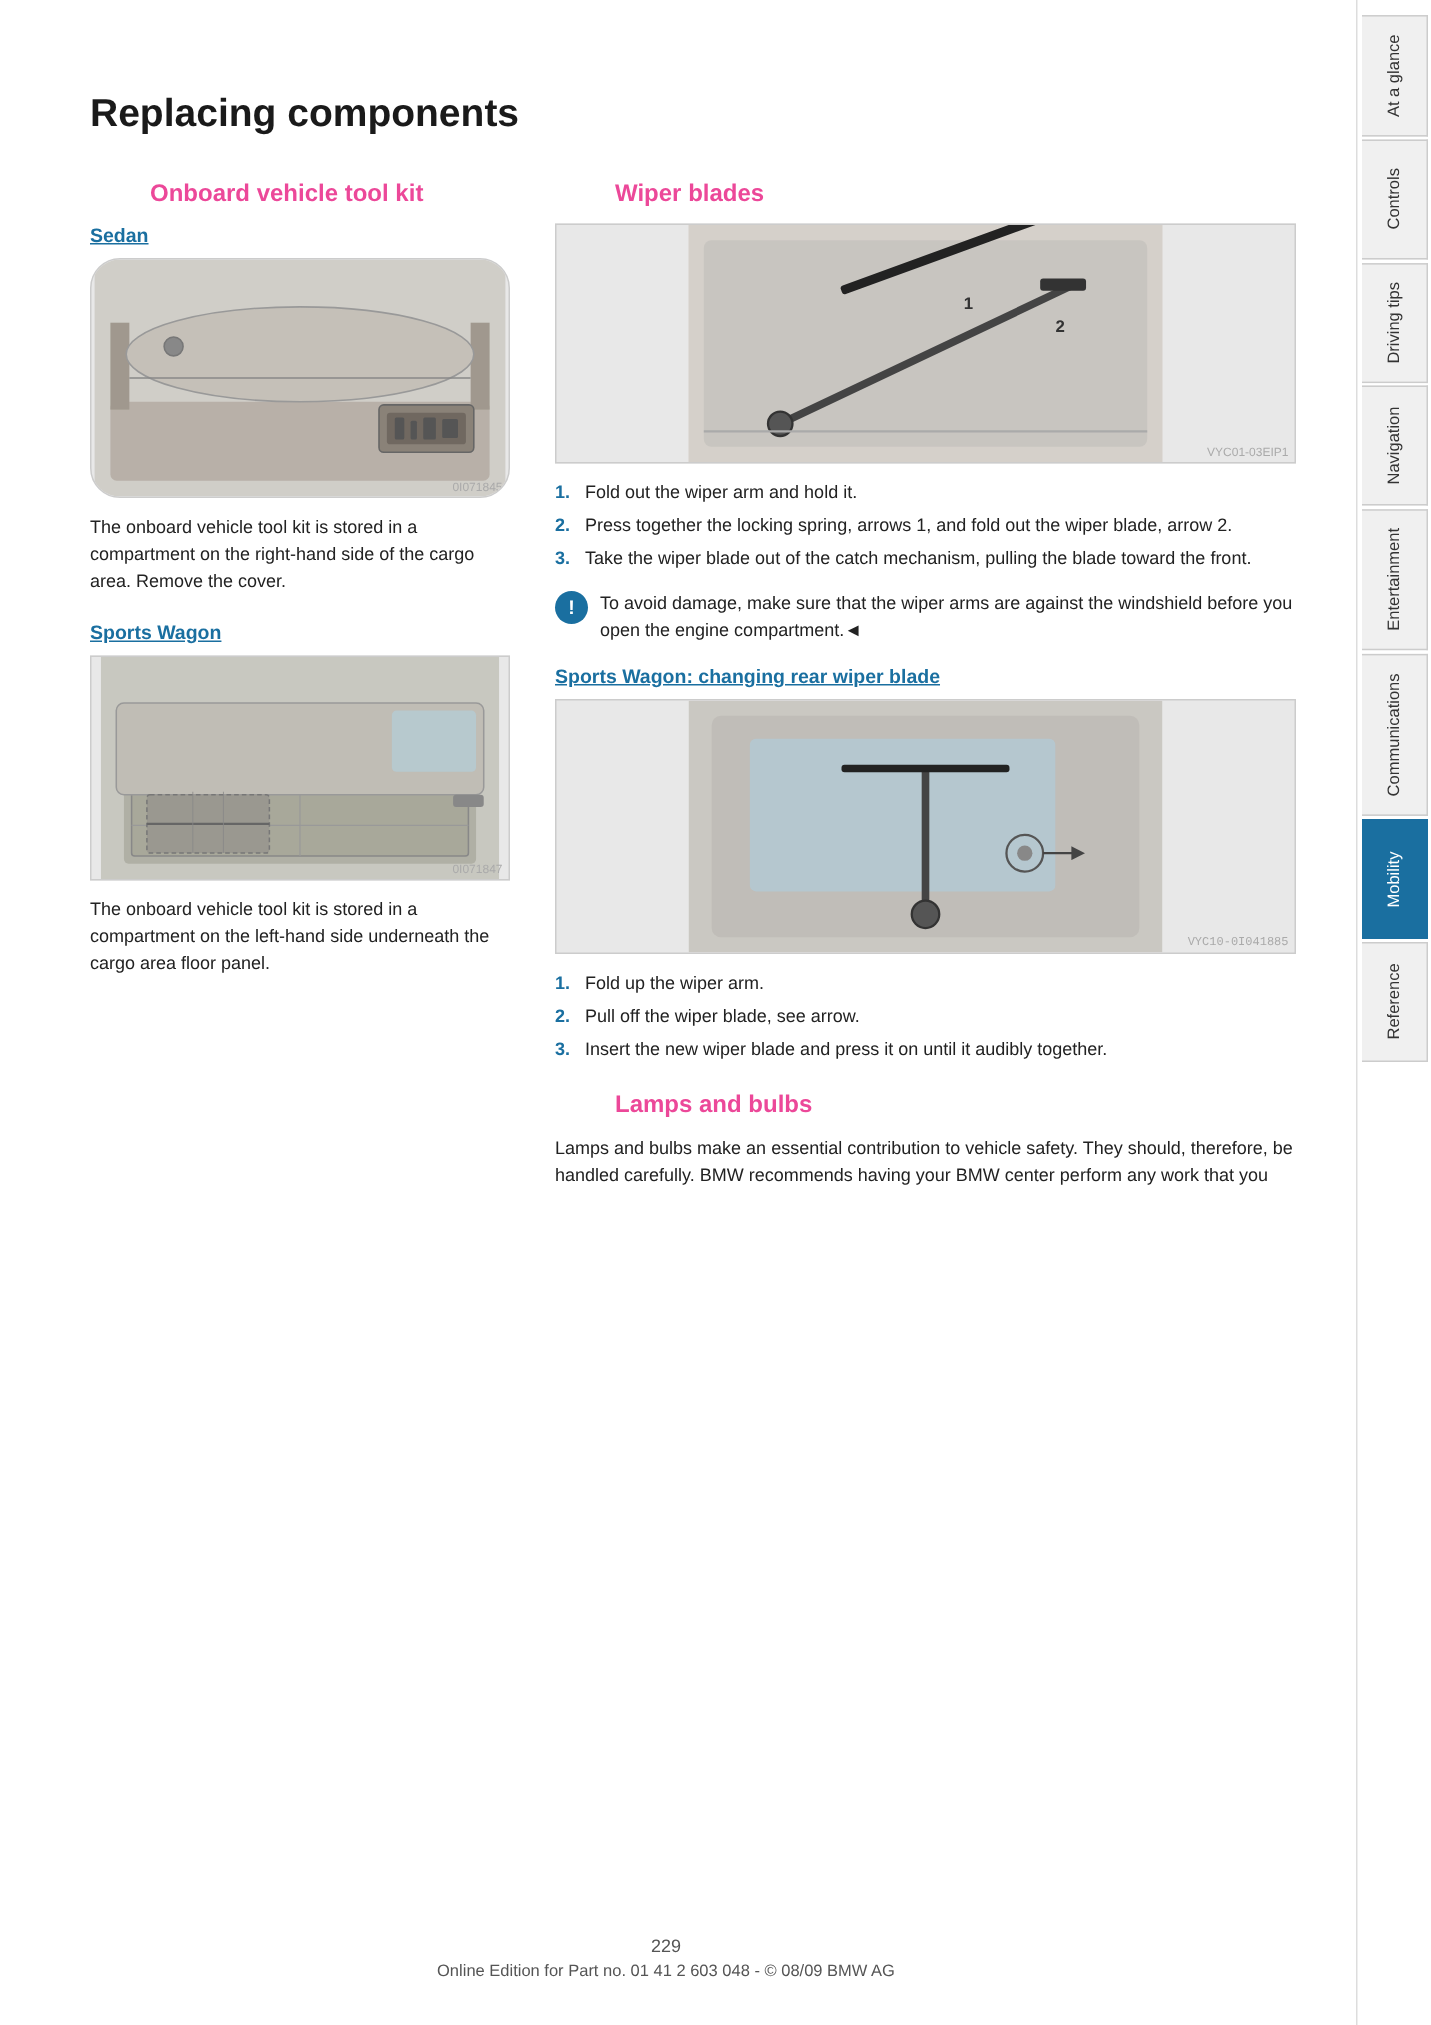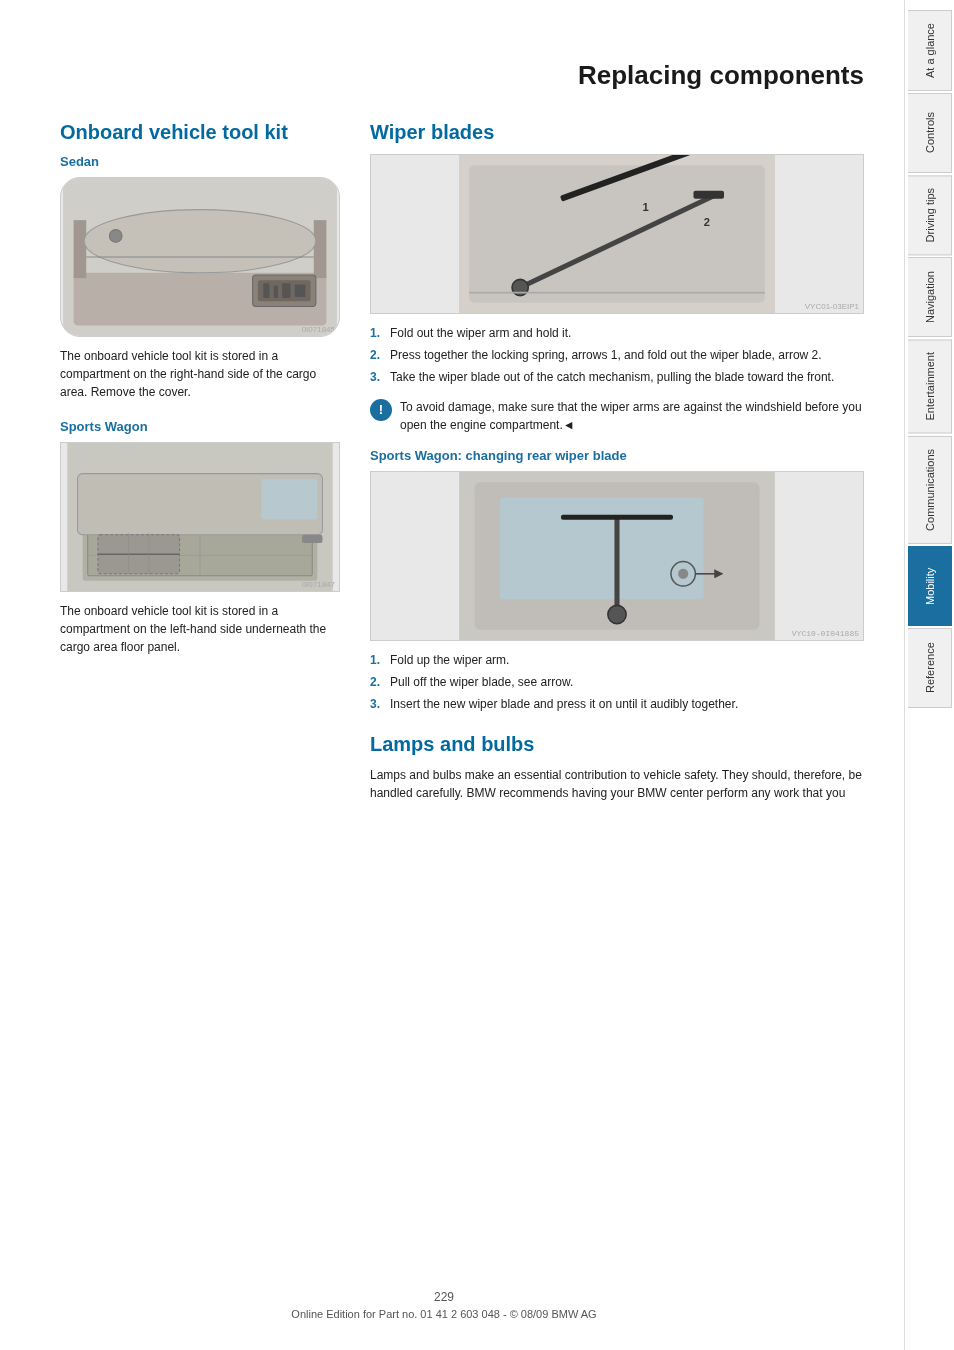--- a/index.html
+++ b/index.html
@@ -19,49 +19,50 @@
       flex: 1;
       padding: 60px 40px 40px 60px;
       position: relative;
     }
 
     .page-title {
       font-size: 26px;
       font-weight: bold;
       color: #1a1a1a;
       margin-bottom: 30px;
-      text-align: right;
     }
 
     .two-col {
       display: flex;
       gap: 30px;
     }
 
     .col-left {
       width: 280px;
       flex-shrink: 0;
     }
 
     .col-right {
       flex: 1;
     }
 
     .section-heading {
-      font-size: 20px;
+      font-size: 16px;
       font-weight: bold;
-      color: #0369a1;
+      color: #ec4899;
       margin-bottom: 10px;
+      margin-left: 40px;
     }
 
     .sub-heading {
       font-size: 13px;
       font-weight: bold;
       color: #1a6fa0;
       margin-bottom: 8px;
+      text-decoration: underline;
     }
 
     .image-box {
       width: 100%;
       background: #e8e8e8;
       border: 1px solid #ccc;
       display: flex;
       align-items: center;
       justify-content: center;
       position: relative;

